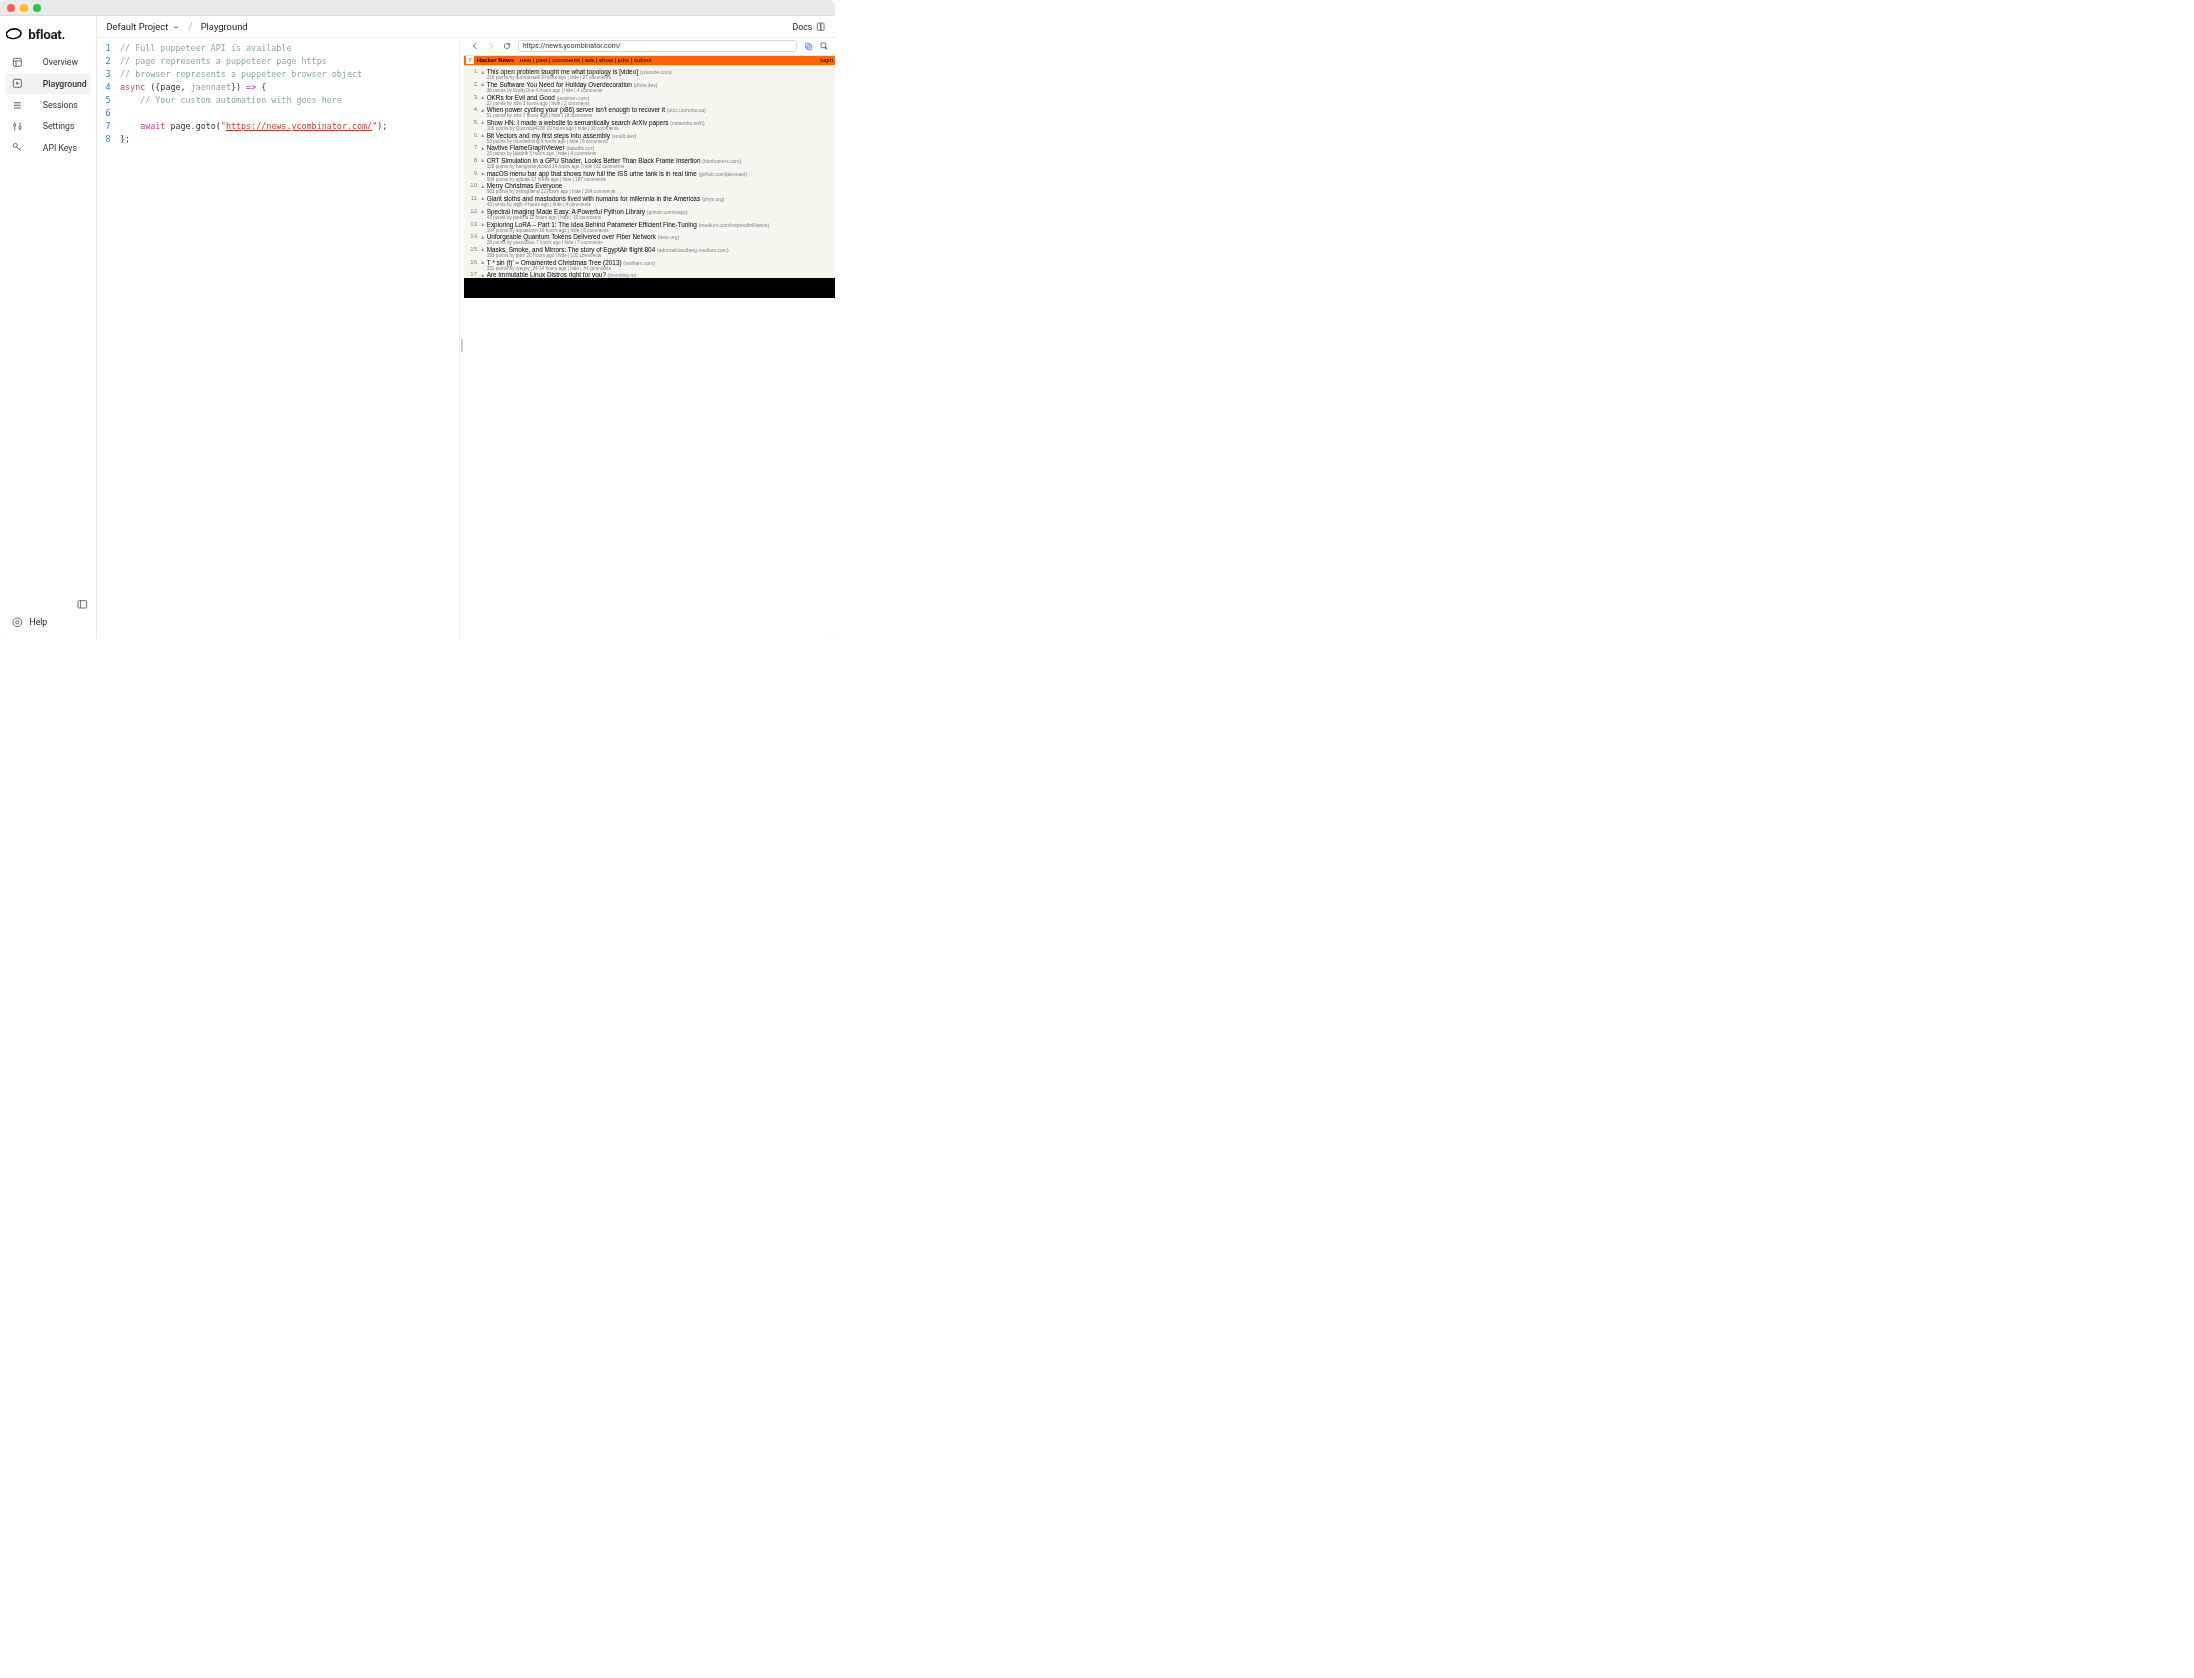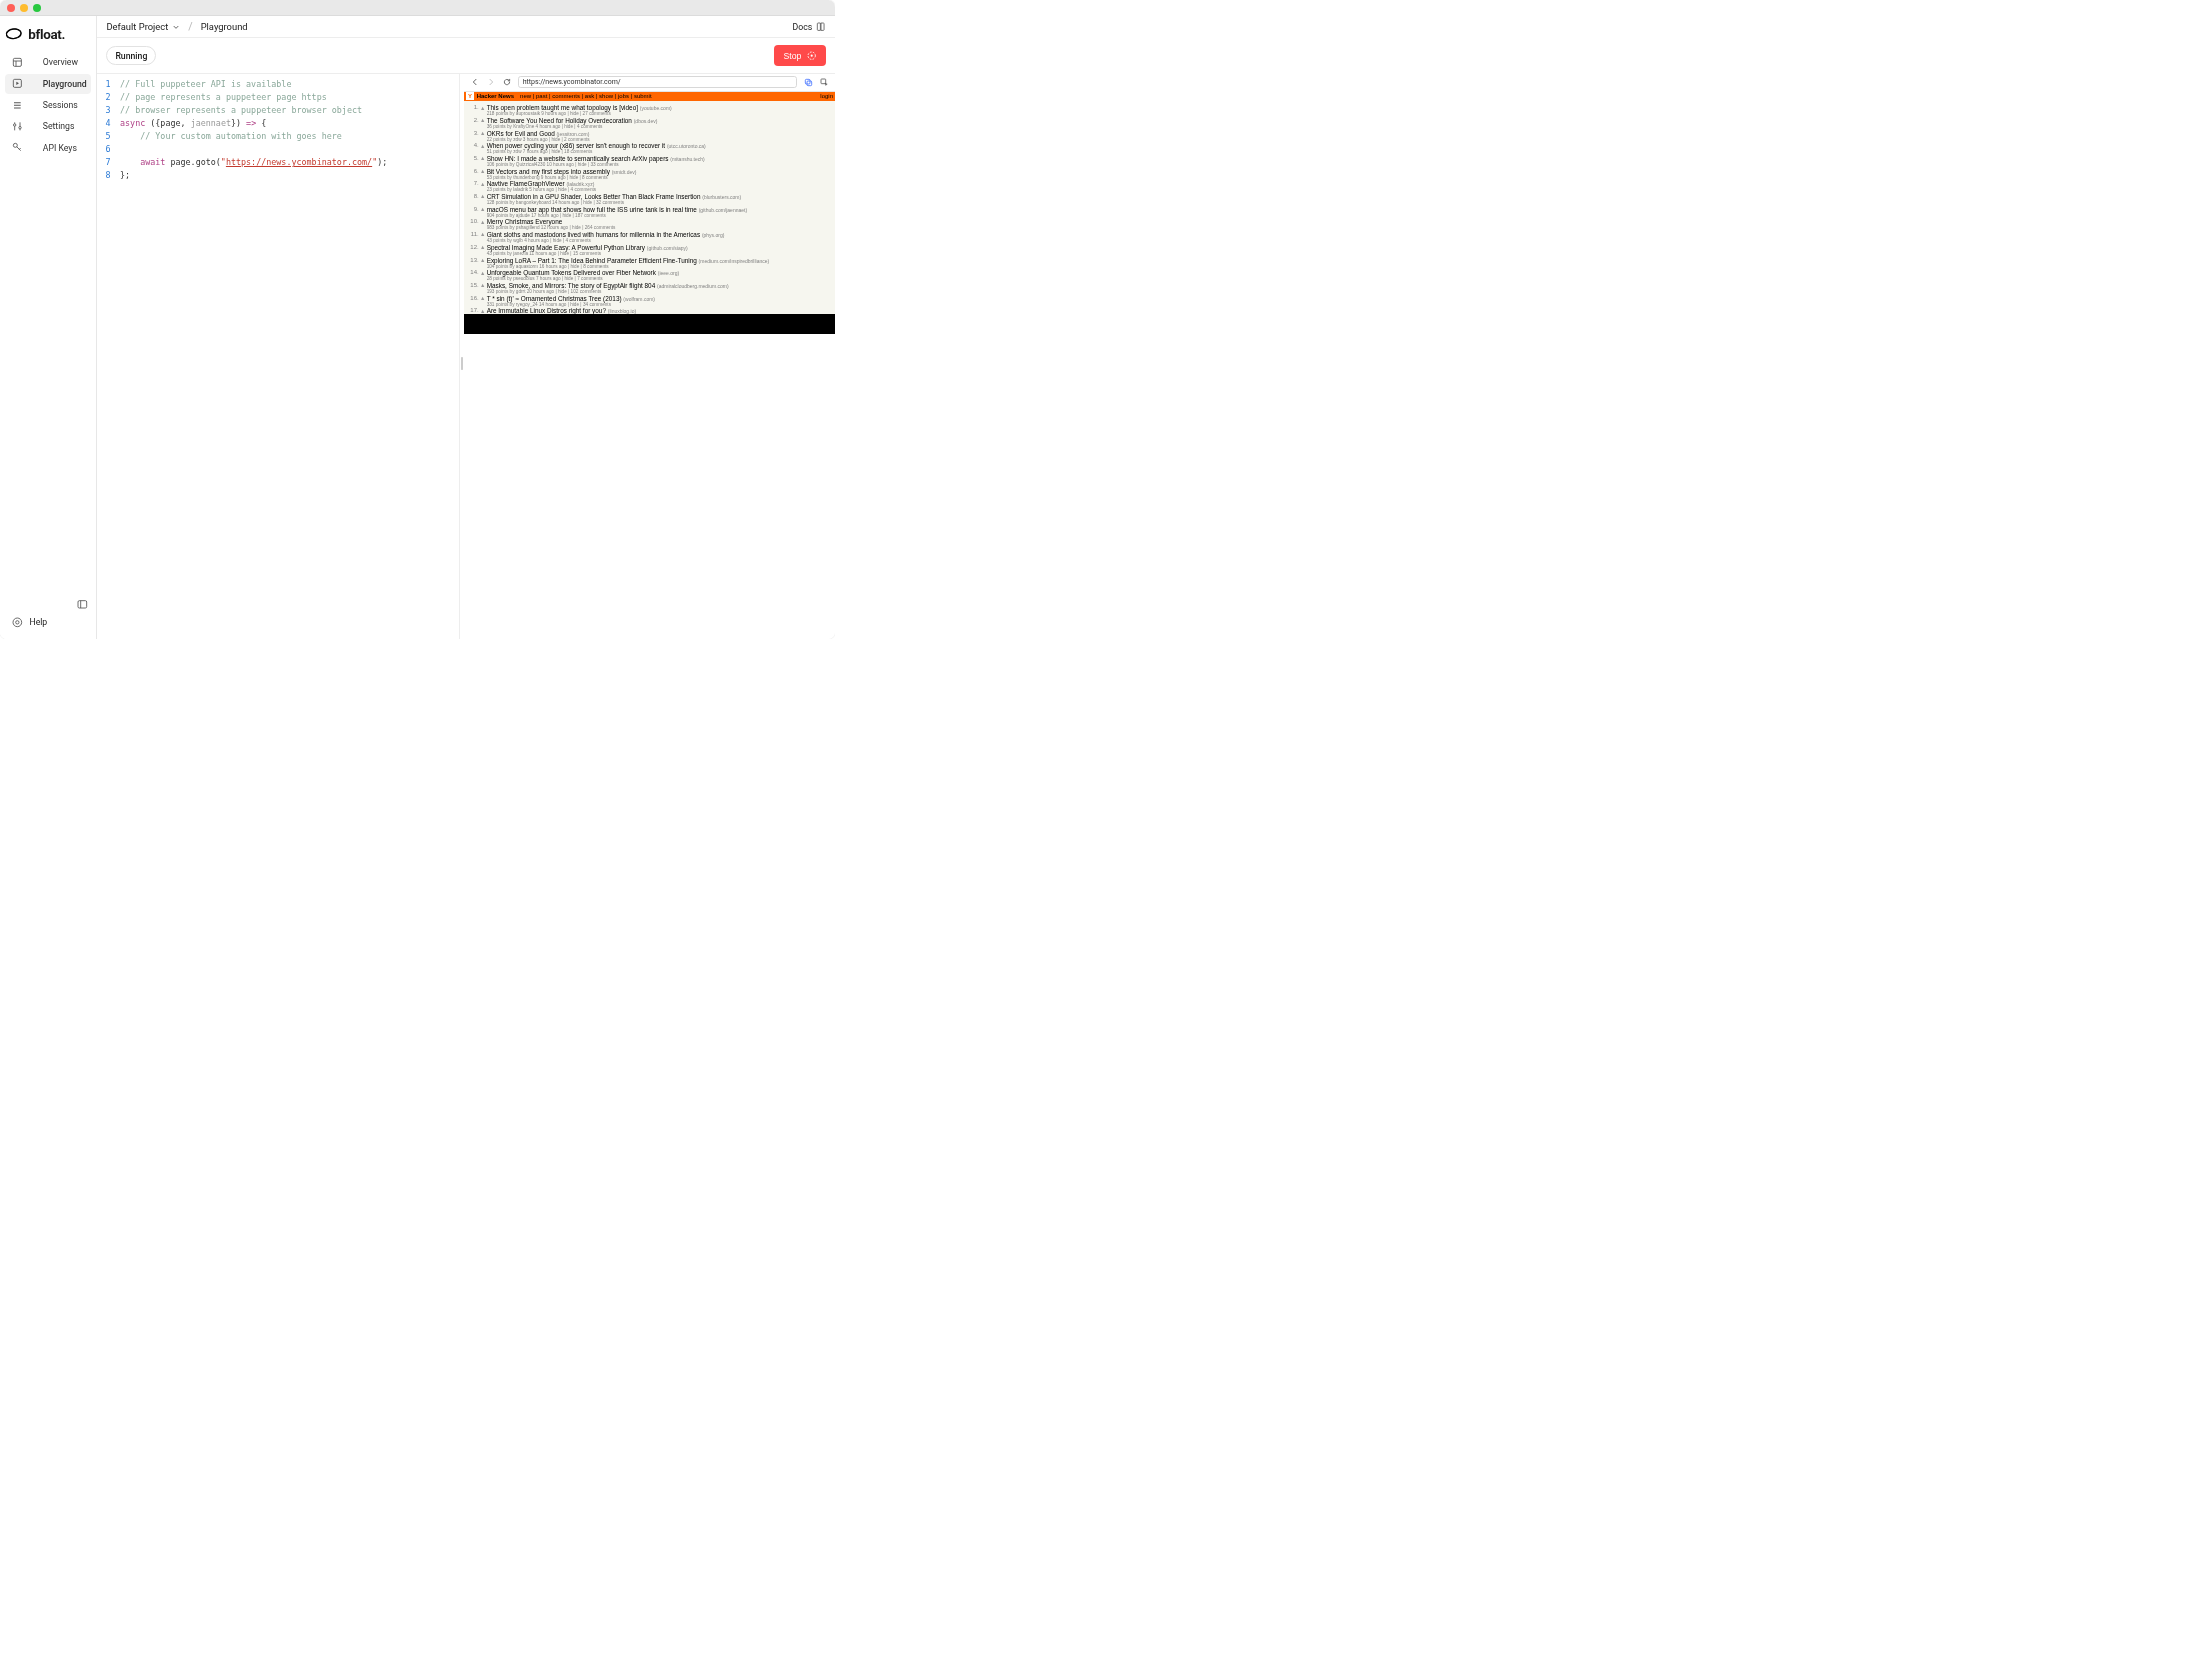--- a/index.html
+++ b/index.html
@@ -172,31 +172,20 @@
         <span class="crumb">Playground</span>
         <div class="topbar-spacer"></div>
         <div class="docs-link">
           <span>Docs</span>
           <svg width="9.4" height="9.4" viewBox="0 0 14 14">
               <path d="M2 2.5C2 2 2.5 1.5 3 1.5h3.5v11H3c-.5 0-1-.5-1-1V2.5zM7.5 1.5H11c.5 0 1 .5 1 1v9c0 .5-.5 1-1 1H7.5v-11z" fill="none" stroke="#555" stroke-width="1.2"></path>
             </svg>
         </div>
       </div>
 
-      <div class="actionbar">
-        <div class="status-pill">Running</div>
-        <div class="actionbar-spacer"></div>
-        <button class="stop-btn">
-          <span>Stop</span>
-          <svg width="9.4" height="9.4" viewBox="0 0 14 14">
-              <circle cx="7" cy="7" r="5.5" fill="none" stroke="#fff" stroke-width="1.4" stroke-dasharray="2.5 2"></circle>
-              <circle cx="7" cy="7" r="1.6" fill="#fff"></circle>
-            </svg>
-        </button>
-      </div>
 
       <div class="workspace">
         <div class="editor-pane">
           <div class="editor" id="editor">
               <div class="code-line">
                 <div class="ln">1</div>
                 <div class="code"><span class="c-comment">// Full puppeteer API is available</span></div>
               </div>
               <div class="code-line">
                 <div class="ln">2</div>

